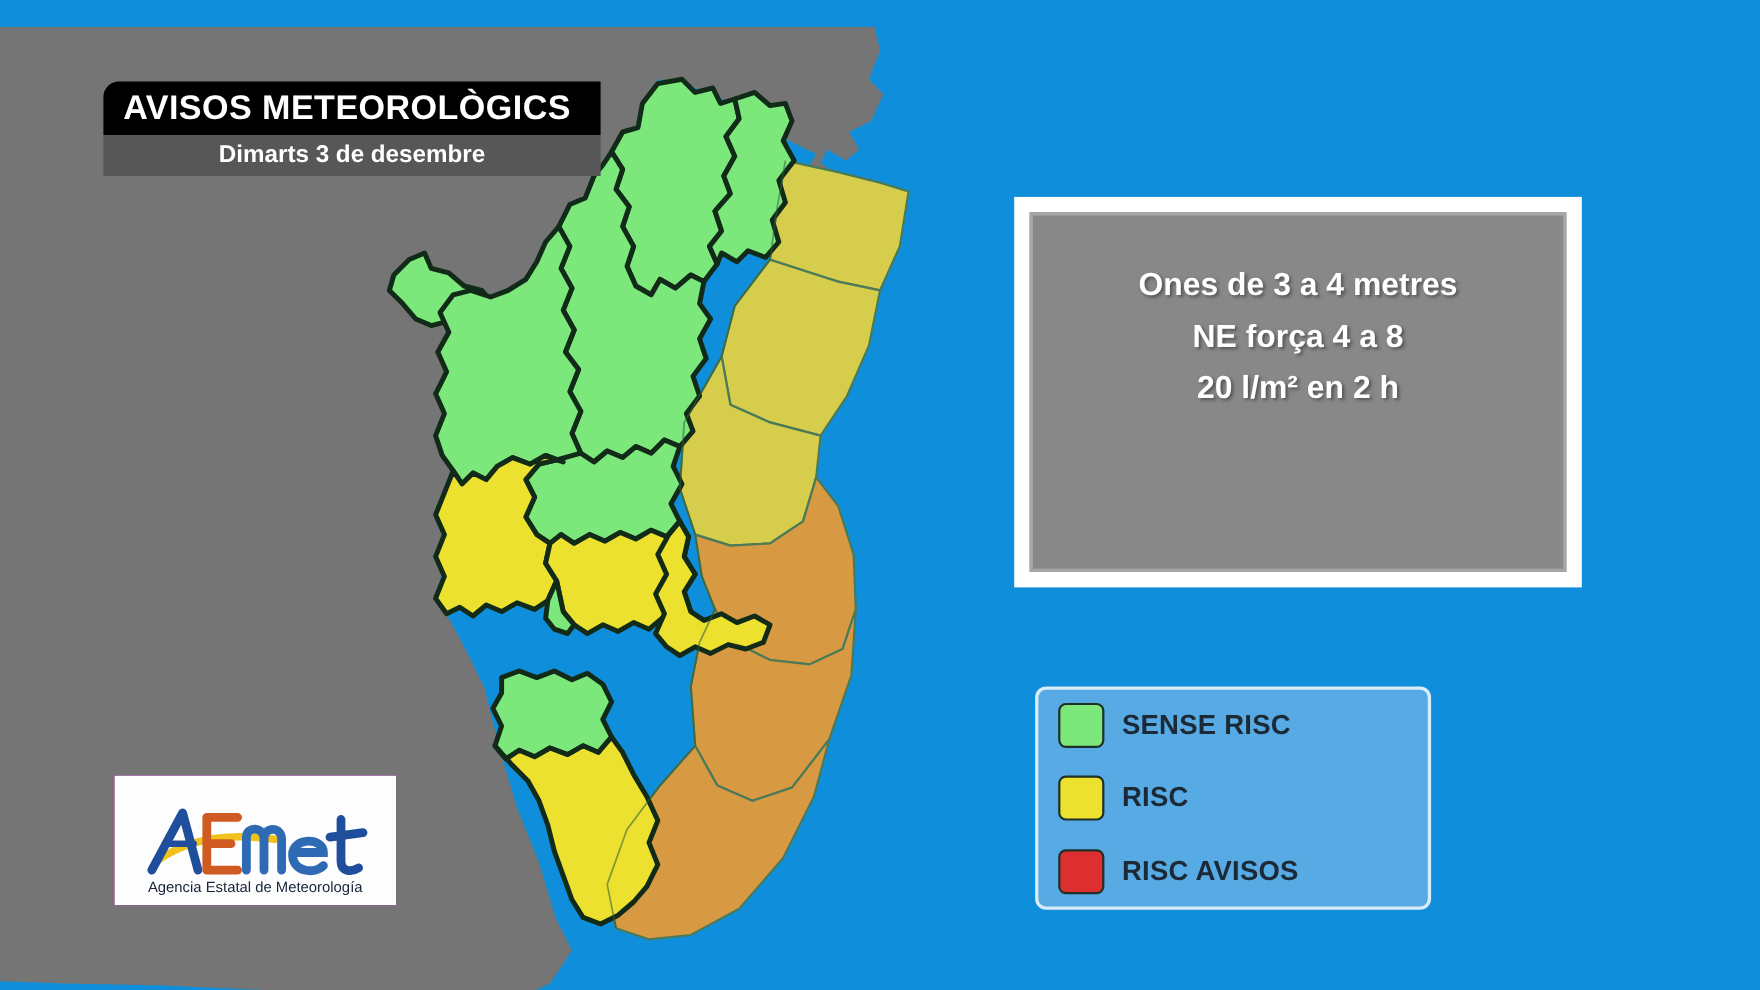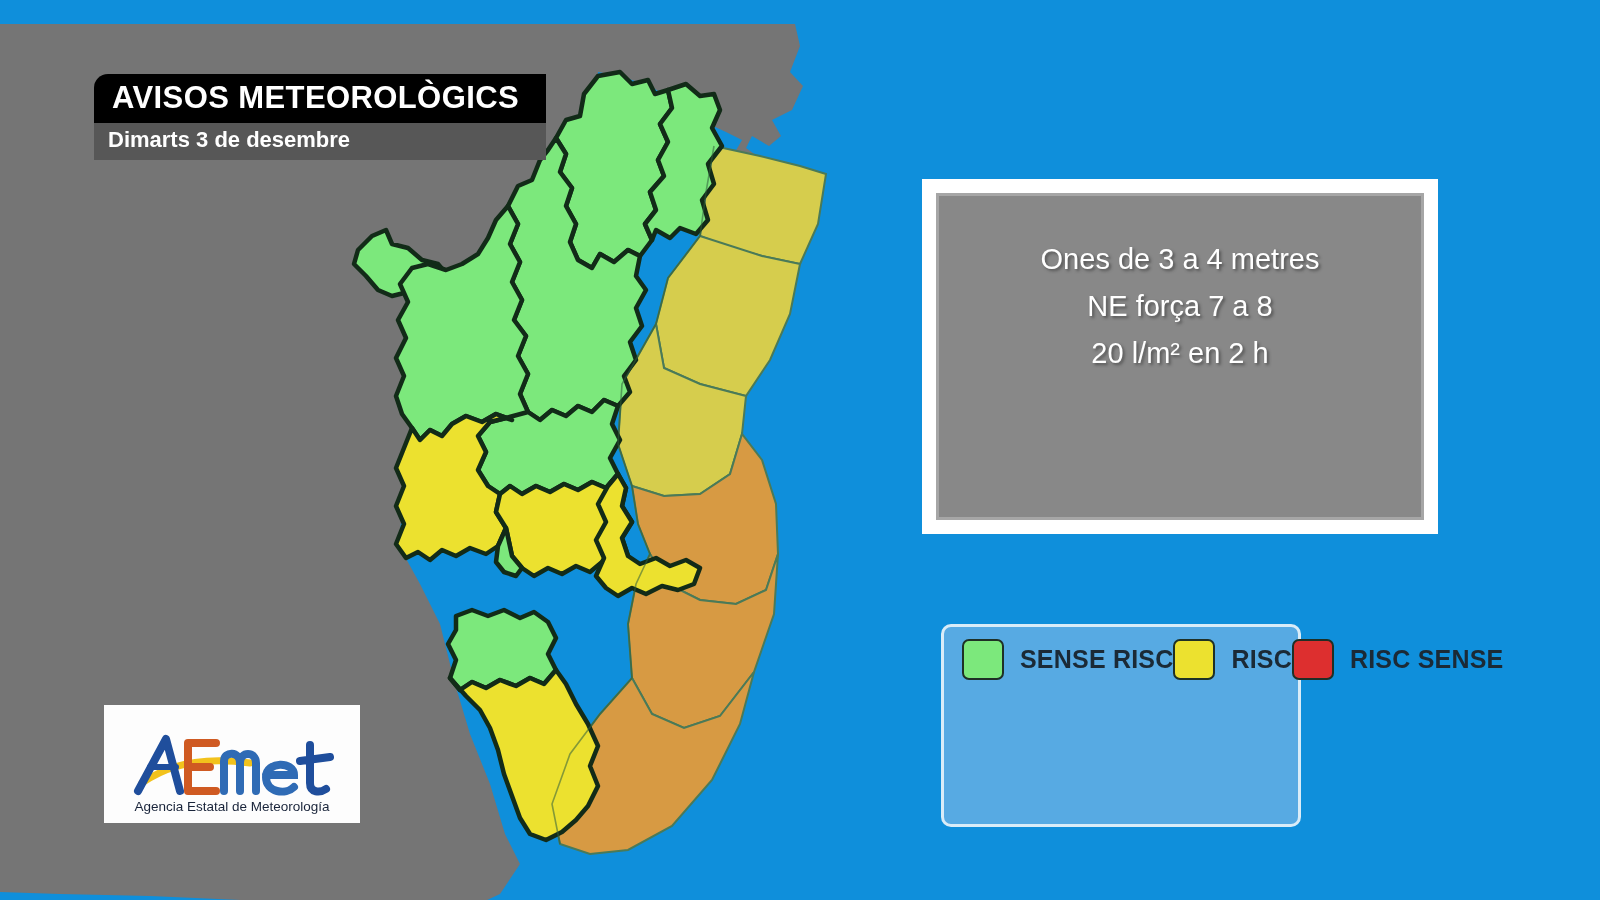--- a/index.html
+++ b/index.html
@@ -45,20 +45,21 @@
     font-size: 31px;
     font-weight: bold;
     letter-spacing: 0.4px;
     line-height: 1.08;
     white-space: nowrap;
   }
   #title-bar-sub {
     background: #575757;
     padding: 5px 14px 8px 14px;
     box-sizing: border-box;
+    text-align: center;
   }
   #title-bar-sub .txt {
     color: #ffffff;
     font-size: 22px;
     font-weight: bold;
     line-height: 1.05;
     white-space: nowrap;
   }
 
   
@@ -80,21 +81,21 @@
     box-sizing: border-box;
     display: flex;
     flex-direction: column;
     align-items: center;
     justify-content: flex-start;
     padding-top: 40px;
   }
   #info-inner .line {
     color: #ffffff;
     font-size: 29px;
-    font-weight: normal;
+    font-weight: bold;
     line-height: 1.62;
     text-align: center;
     text-shadow: 2px 2px 3px rgba(40,40,40,0.55);
     white-space: nowrap;
   }
   #info-inner .line.prob {
     margin-top: 44px;
   }
 
   
@@ -103,20 +104,21 @@
     left: 941px;
     top: 600px;
     width: 360px;
     height: 203px;
     background: #57aae3;
     border: 3px solid #d9ecf8;
     border-radius: 10px;
     box-sizing: border-box;
     padding: 12px 0 12px 18px;
     display: flex;
+    flex-direction: column;
     justify-content: space-between;
   }
   .legend-row {
     display: flex;
     align-items: center;
     height: 40px;
   }
   .legend-swatch {
     width: 38px;
     height: 37px;
@@ -272,37 +274,37 @@
       <div class="txt">AVISOS METEOROLÒGICS</div>
     </div>
     <div id="title-bar-sub">
       <div class="txt">Dimarts 3 de desembre</div>
     </div>
   </div>
 
   <div id="info-panel">
     <div id="info-inner">
       <div class="line">Ones de 3 a 4 metres</div>
-      <div class="line">NE força 7 a 8</div>
+      <div class="line">NE força 4 a 8</div>
       <div class="line">20 l/m² en 2 h</div>
     </div>
   </div>
 
   <div id="legend-panel">
     <div class="legend-row">
       <span class="legend-swatch" style="background:#7ce87c"></span>
       <span class="legend-label">SENSE RISC</span>
     </div>
     <div class="legend-row">
       <span class="legend-swatch" style="background:#ece12f"></span>
       <span class="legend-label">RISC</span>
     </div>
     <div class="legend-row">
       <span class="legend-swatch" style="background:#dd2f2f"></span>
-      <span class="legend-label">RISC SENSE</span>
+      <span class="legend-label">RISC AVISOS</span>
     </div>
   </div>
 
   <div id="aemet-logo">
     <svg viewBox="0 0 256 118" width="256" height="118">
       <rect x="0" y="0" width="256" height="118" fill="#fdfdfd"></rect>
 
       <path fill="none" stroke="#f2c21c" stroke-width="7" stroke-linecap="round" d="M 38,78 C 66,58 104,52 146,58"></path>
 
       <path fill="none" stroke="#1f4e9c" stroke-width="8" stroke-linecap="round" stroke-linejoin="round" d="M 34,86 L 62,34 L 76,86"></path>

